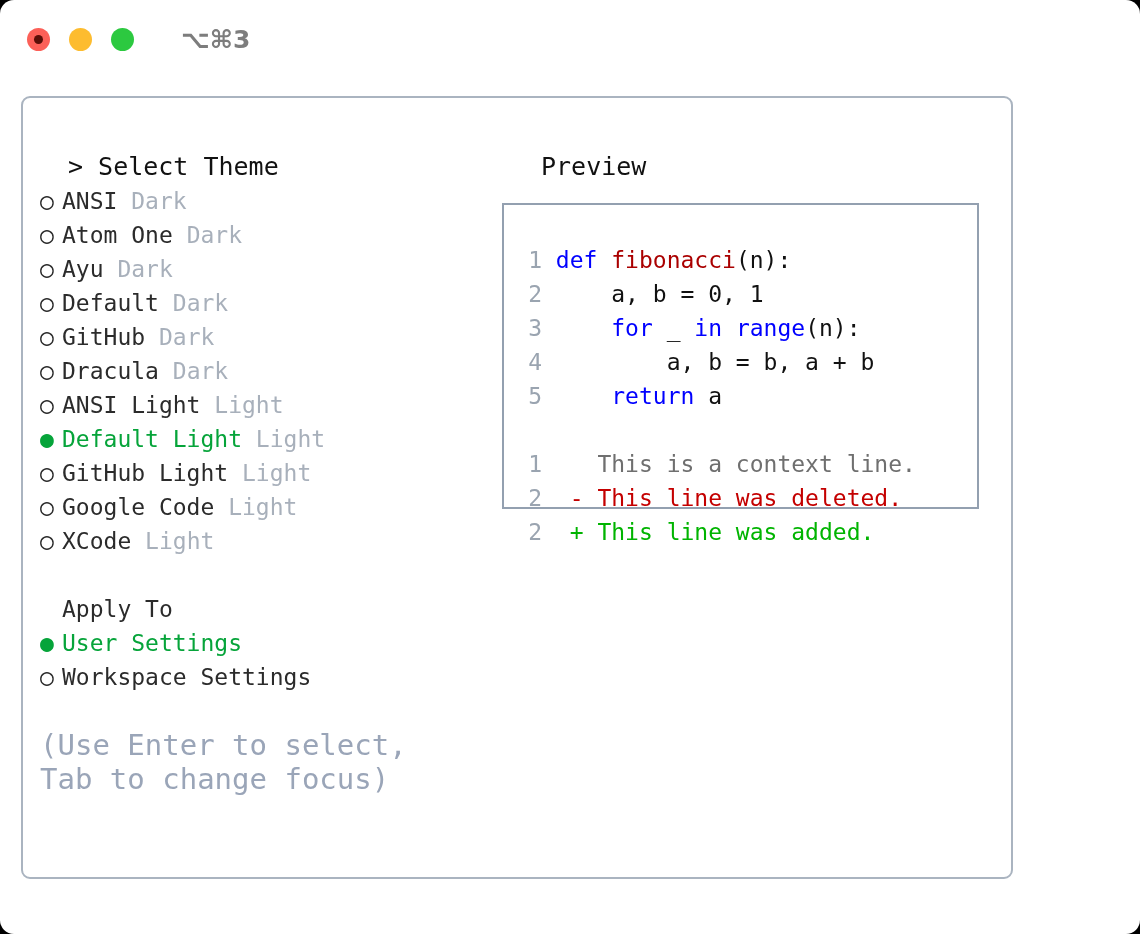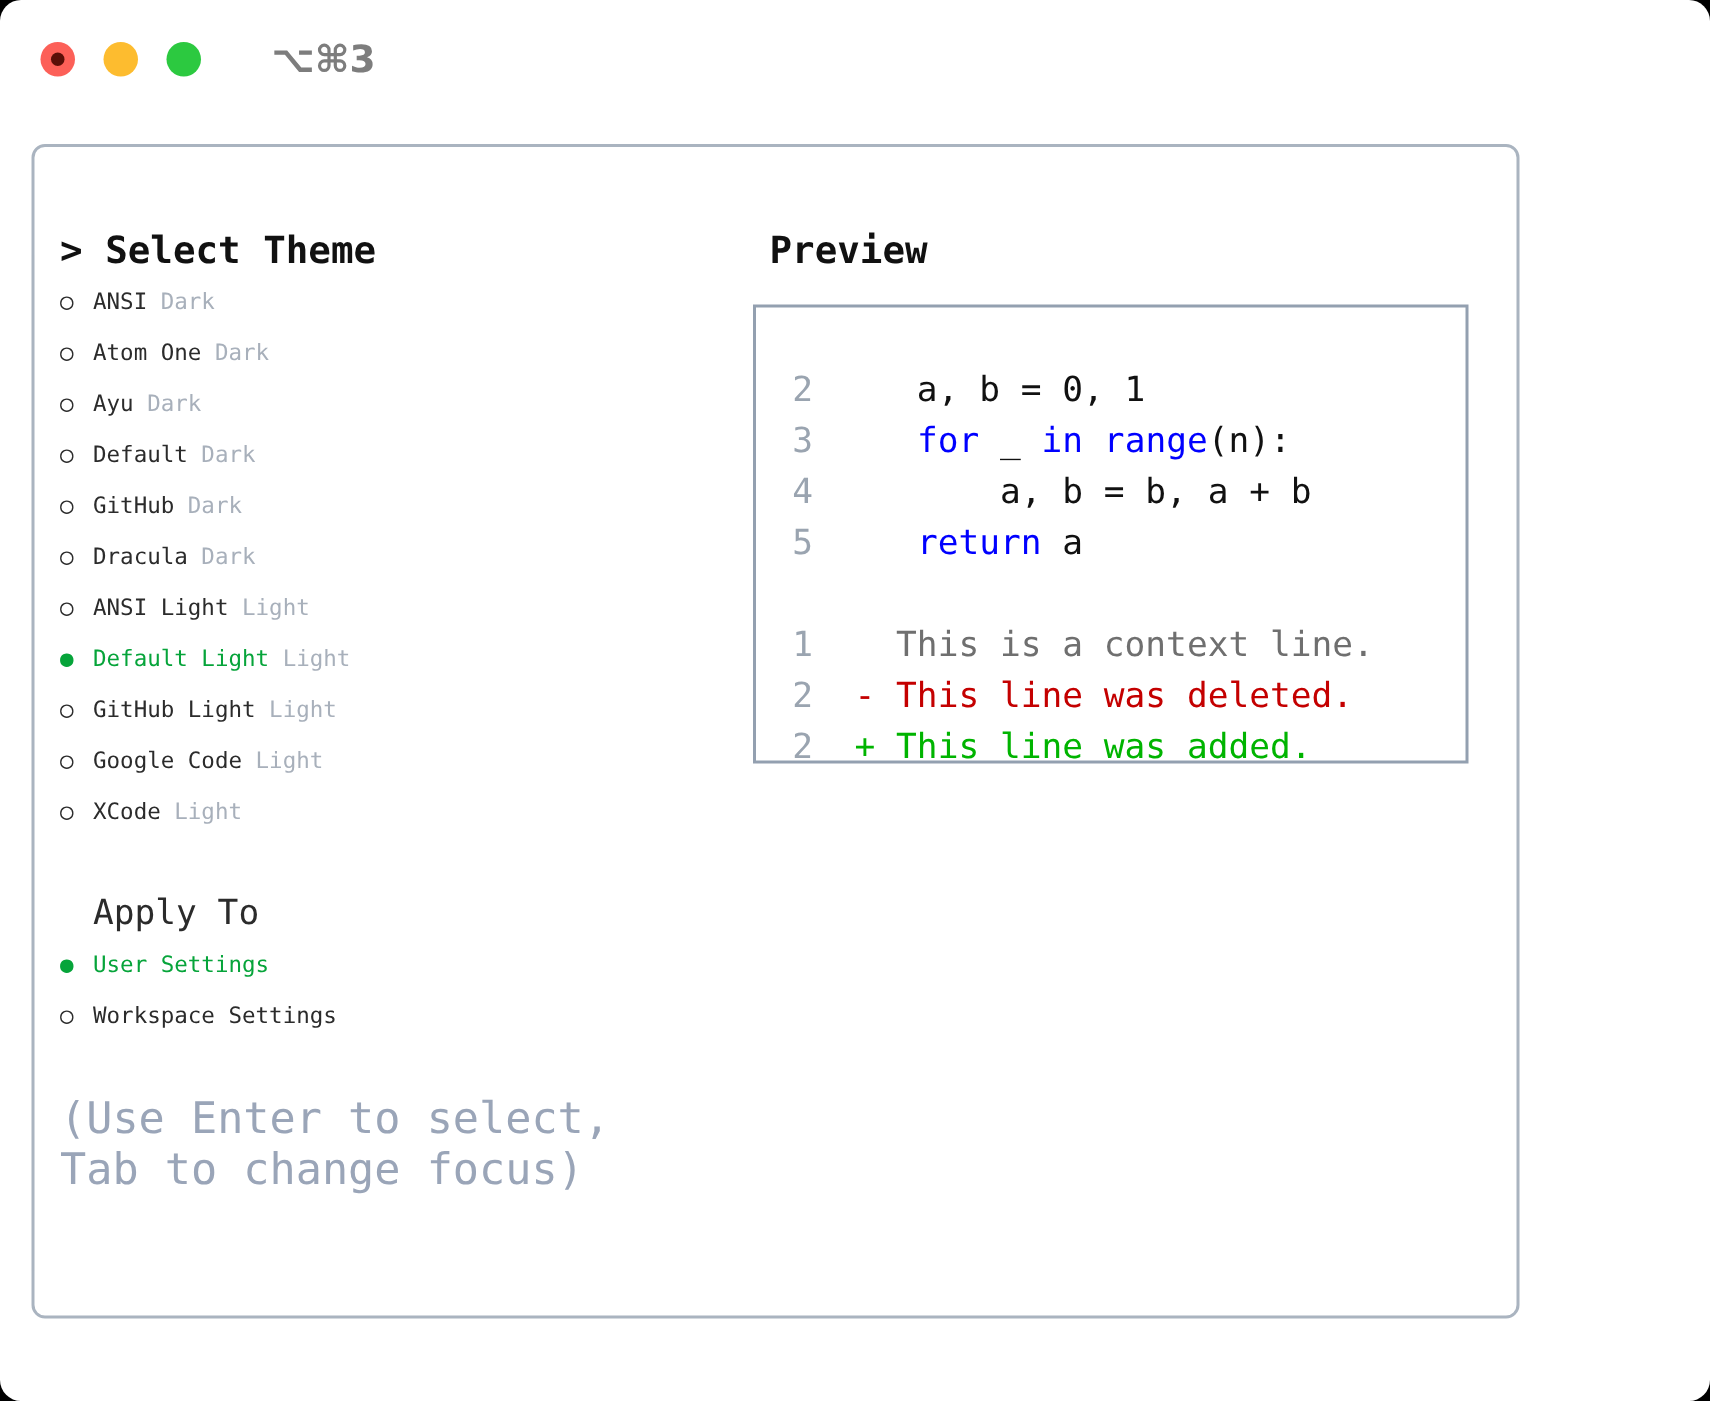--- a/index.html
+++ b/index.html
@@ -87,33 +87,34 @@
   }
   .col-right {
     position: absolute;
     left: 490px;
     top: 52px;
     width: 490px;
   }
 
   .section-title {
     font-size: 25px;
-    font-weight: bold;
+    font-weight: normal;
     color: #111111;
     line-height: 34px;
     white-space: pre;
+    margin-left: 28px;
   }
 
   
   .opt-list { margin: 0; padding: 0; }
   .opt {
     display: block;
     line-height: 34px;
     height: 34px;
-    font-size: 15px;
+    font-size: 23px;
     color: #2b2b2b;
     white-space: pre;
   }
   .bullet {
     display: inline-block;
     width: 22px;
   }
   .opt.selected { color: #06a43a; }
   .opt.selected .bullet { color: #06a43a; }
   .opt .tag {
@@ -220,20 +221,21 @@
 
       <div class="hint">(Use Enter to select, Tab to change focus)</div>
     </div>
 
     <div class="col-right">
       <div class="section-title">Preview</div>
     </div>
 
     <div class="preview-box">
       <div class="code" id="code-area">
+          <div class="cline"><span class="lnum">1</span><span class="plain"> </span><span class="kw">def </span><span class="fn">fibonacci</span><span class="plain">(n):</span></div>
           <div class="cline"><span class="lnum">2</span><span class="plain"> </span><span class="plain">    a, b = 0, 1</span></div>
           <div class="cline"><span class="lnum">3</span><span class="plain"> </span><span class="plain">    </span><span class="kw">for</span><span class="plain"> _ </span><span class="kw">in</span><span class="plain"> </span><span class="kw">range</span><span class="plain">(n):</span></div>
           <div class="cline"><span class="lnum">4</span><span class="plain"> </span><span class="plain">        a, b = b, a + b</span></div>
           <div class="cline"><span class="lnum">5</span><span class="plain"> </span><span class="plain">    </span><span class="kw">return</span><span class="plain"> a</span></div>
           <div class="blank"></div>
           <div class="cline"><span class="lnum">1</span><span class="ctx">    </span><span class="ctx">This is a context line.</span></div>
           <div class="cline"><span class="lnum">2</span><span class="del">  - </span><span class="del">This line was deleted.</span></div>
           <div class="cline"><span class="lnum">2</span><span class="add">  + </span><span class="add">This line was added.</span></div>
         </div>
     </div>

